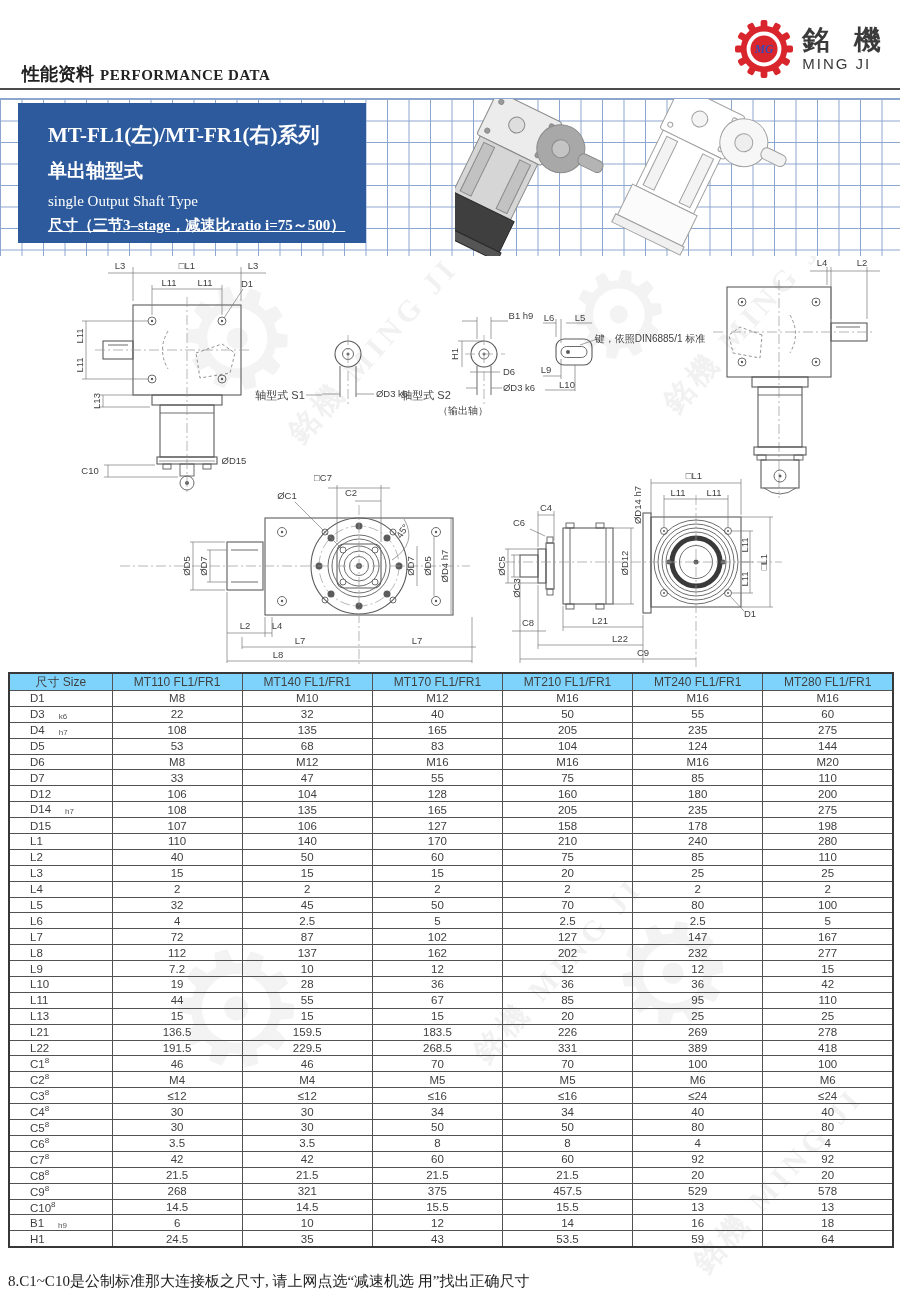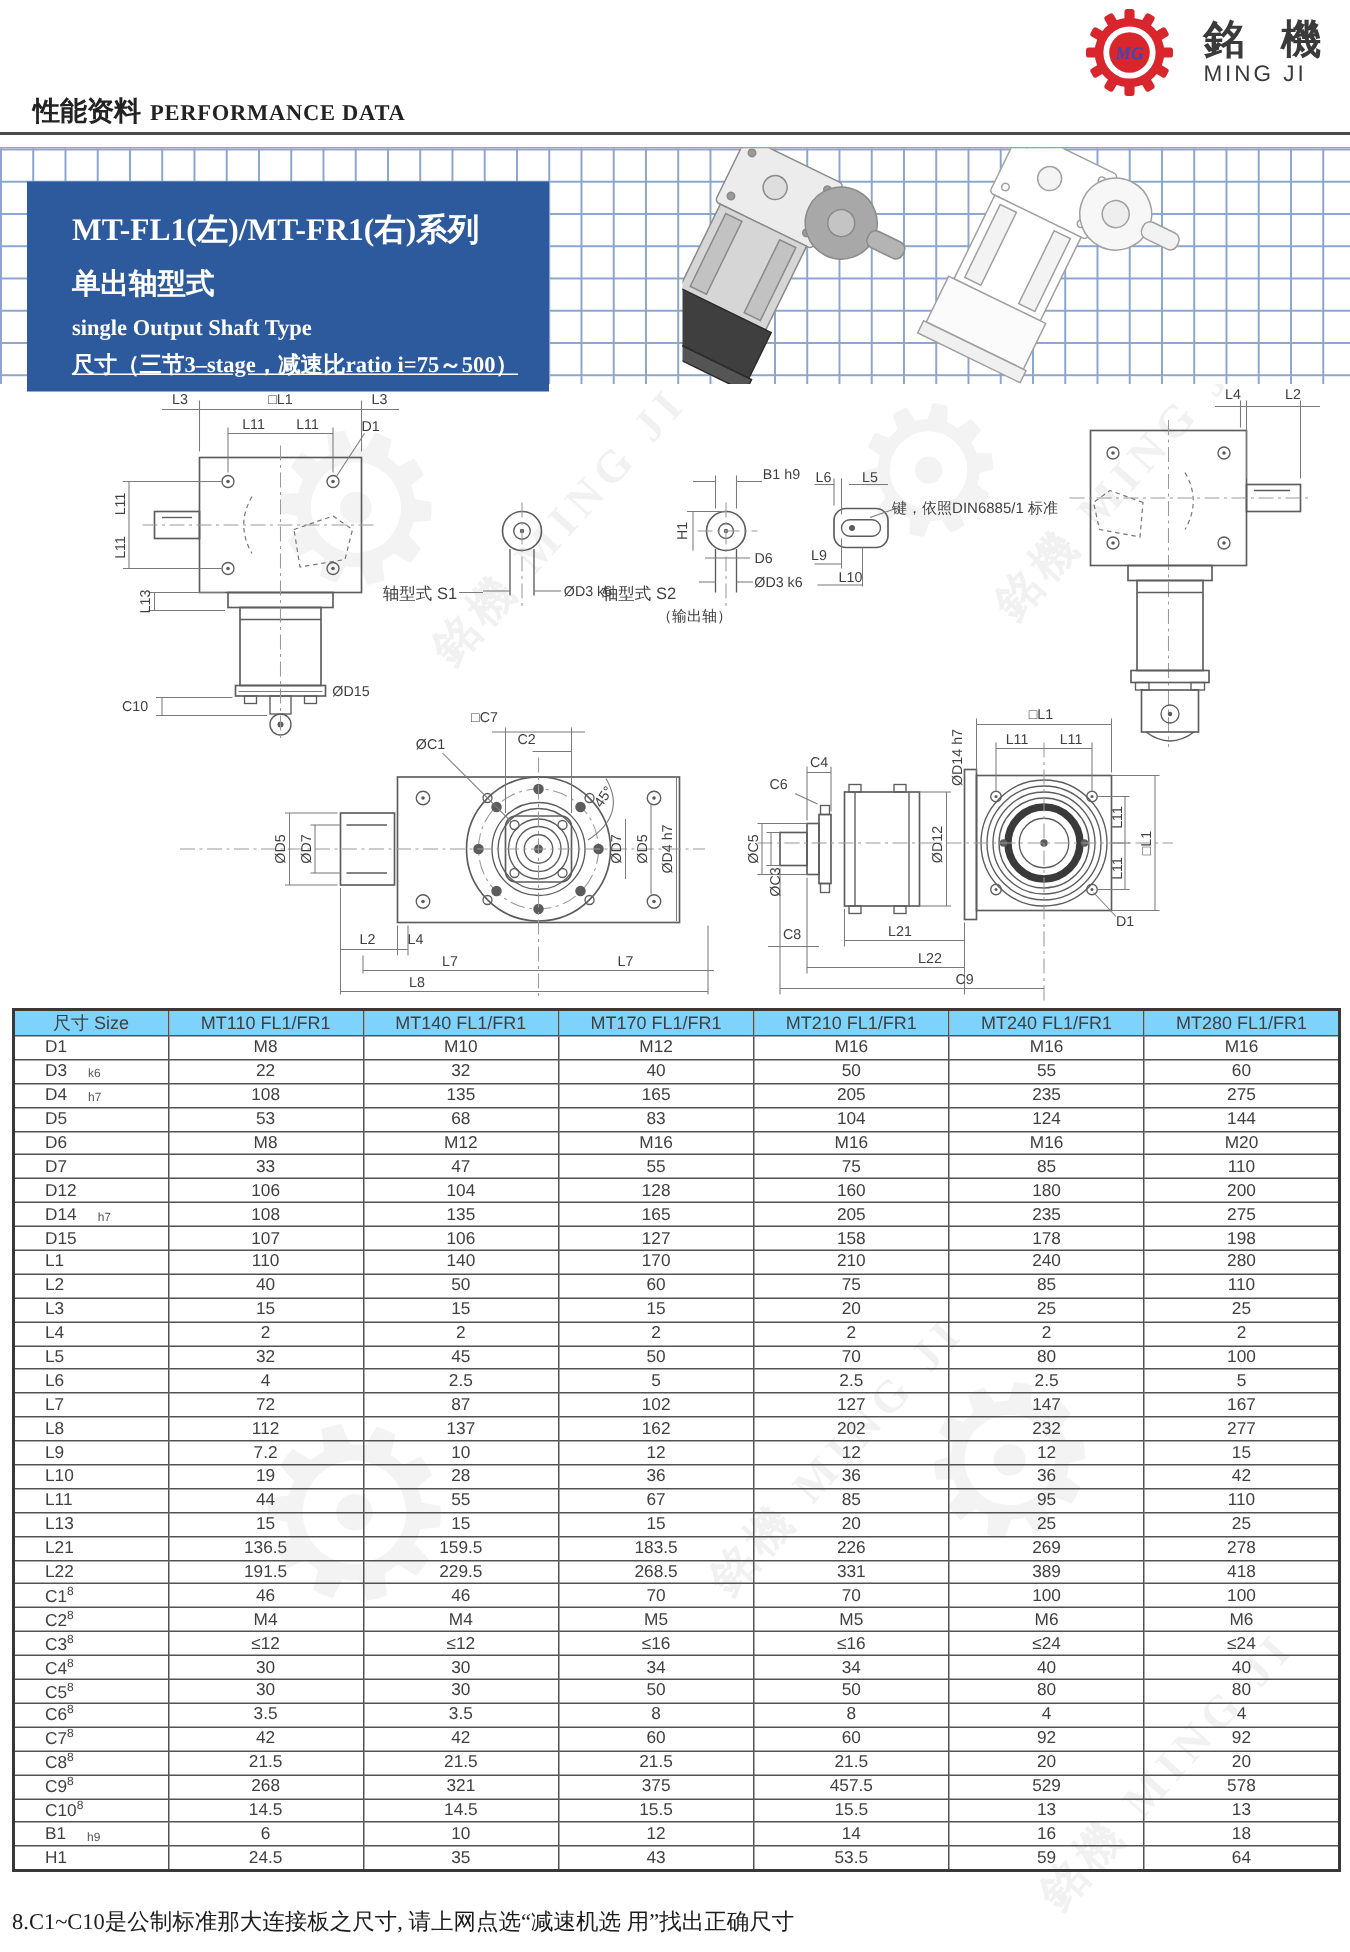--- a/index.html
+++ b/index.html
@@ -3,32 +3,32 @@
 <meta charset="utf-8">
 <style>
   html,body{margin:0;padding:0;background:#fff;}
   .page{position:relative;width:900px;height:1301px;background:#fff;overflow:hidden;
         font-family:"Liberation Sans",sans-serif;color:#3f3f3f;}
   
   .hdr-title{position:absolute;left:22px;top:62px;white-space:nowrap;}
   .hdr-title .zh{font-family:"Liberation Serif",serif;font-weight:bold;font-size:18px;color:#222;}
   .hdr-title .en{font-family:"Liberation Serif",serif;font-weight:bold;font-size:15px;color:#222;margin-left:6px;letter-spacing:.5px;}
   .hdr-rule{position:absolute;left:0;top:88px;width:900px;height:2px;background:#4b4b4b;}
-  .logo{position:absolute;right:10px;top:6px;display:flex;align-items:center;gap:20px;}
+  .logo{position:absolute;right:10px;top:20px;display:flex;align-items:center;gap:9px;}
   .logo-txt .zh{font-family:"Liberation Serif",serif;font-weight:bold;font-size:27px;color:#3a3a3a;letter-spacing:9px;line-height:1.05;}
   .logo-txt .en{font-size:15px;color:#3a3a3a;letter-spacing:2px;}
   
   .banner{position:absolute;left:0;top:98px;width:900px;height:157px;background:#fff;
      background-image:linear-gradient(to right,#8aa5ce 1px,transparent 1px),linear-gradient(to bottom,#8aa5ce 1px,transparent 1px);
      background-size:21.5px 21.5px;border-top:1px solid #8aa5ce;}
-  .panel{position:absolute;left:18px;top:22px;width:348px;height:140px;background:#2d5a9c;color:#fff;
+  .panel{position:absolute;left:18px;top:4px;width:348px;height:140px;background:#2d5a9c;color:#fff;
      padding:18px 0 0 30px;box-sizing:border-box;}
   .panel .b1{font-family:"Liberation Serif",serif;font-weight:bold;font-size:21px;margin-bottom:9px;}
   .panel .b2{font-family:"Liberation Serif",serif;font-weight:bold;font-size:19px;margin-bottom:9px;}
-  .panel .b3{font-family:"Liberation Serif",serif;font-weight:bold;font-size:15px;margin-bottom:6px;}
+  .panel .b3{font-family:"Liberation Serif",serif;font-weight:normal;font-size:15px;margin-bottom:6px;}
   .panel .b4{font-family:"Liberation Serif",serif;font-weight:bold;font-size:15px;text-decoration:underline;}
   .products{position:absolute;left:455px;top:0;}
   
   .drawings{position:absolute;left:0;top:255px;width:900px;height:417px;}
   #drawings-svg text{fill:#3f3f3f;font-family:"Liberation Sans",sans-serif;text-anchor:middle;}
   .ol{fill:none;stroke:#5c5c5c;stroke-width:1.1;}
   .olt{fill:none;stroke:#5c5c5c;stroke-width:.9;}
   .dim{fill:none;stroke:#7a7a7a;stroke-width:.7;}
   .cl{fill:none;stroke:#999;stroke-width:.7;stroke-dasharray:10 3 2 3;}
   .dash{fill:none;stroke:#777;stroke-width:.8;stroke-dasharray:3 2.5;}

